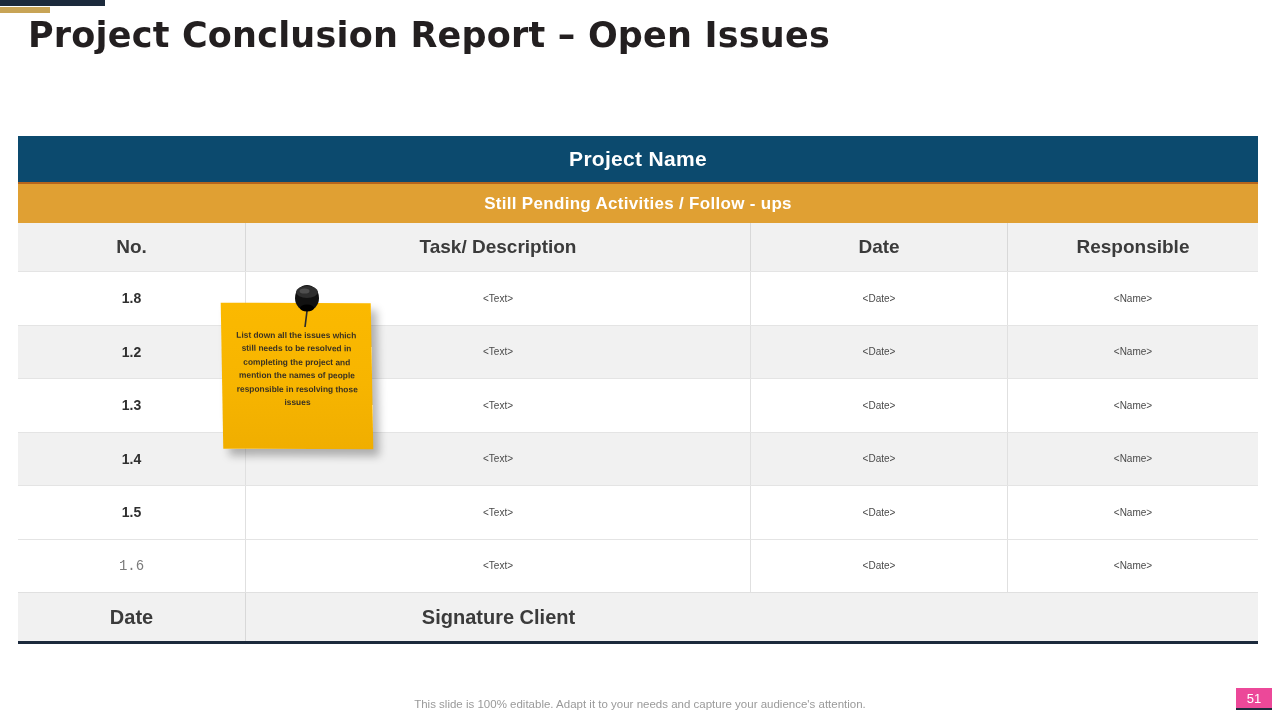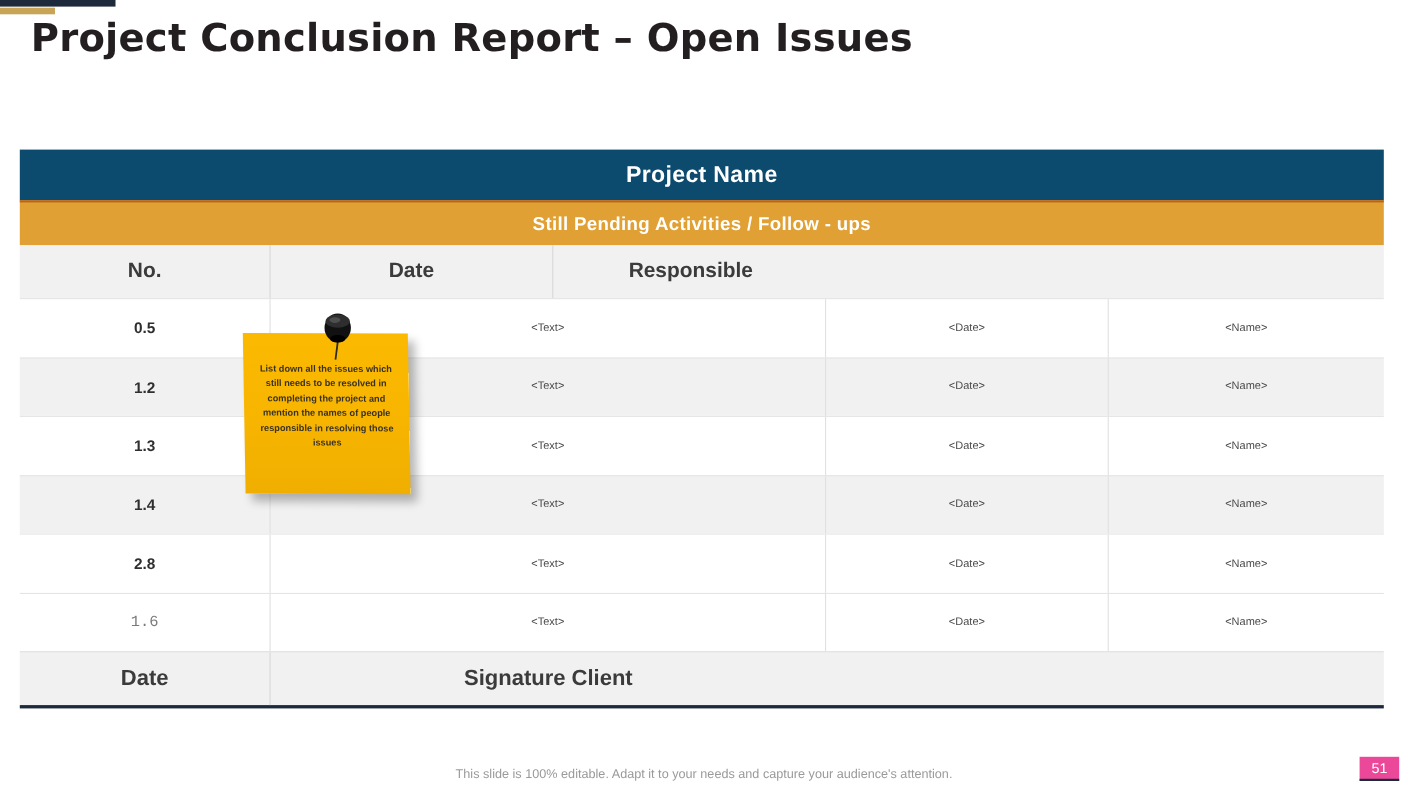--- a/index.html
+++ b/index.html
@@ -207,26 +207,27 @@
   <div class="page-title">Project Conclusion Report – Open Issues</div>
 
   <div class="table-wrap">
 
     <div class="band-project">Project Name</div>
 
     <div class="band-pending">Still Pending Activities / Follow - ups</div>
 
     <div class="t-row hdr-row">
       <div class="hdr-cell c1">No.</div>
+      <div class="hdr-cell c2">Task/ Description</div>
       <div class="hdr-cell c3">Date</div>
       <div class="hdr-cell c4">Responsible</div>
     </div>
 
     <div class="t-row data-row">
-      <div class="data-cell no c1">0.5</div>
+      <div class="data-cell no c1">1.8</div>
       <div class="data-cell c2">&lt;Text&gt;</div>
       <div class="data-cell c3">&lt;Date&gt;</div>
       <div class="data-cell c4">&lt;Name&gt;</div>
     </div>
 
     <div class="t-row data-row alt">
       <div class="data-cell no c1">1.2</div>
       <div class="data-cell c2">&lt;Text&gt;</div>
       <div class="data-cell c3">&lt;Date&gt;</div>
       <div class="data-cell c4">&lt;Name&gt;</div>
@@ -240,21 +241,21 @@
     </div>
 
     <div class="t-row data-row alt">
       <div class="data-cell no c1">1.4</div>
       <div class="data-cell c2">&lt;Text&gt;</div>
       <div class="data-cell c3">&lt;Date&gt;</div>
       <div class="data-cell c4">&lt;Name&gt;</div>
     </div>
 
     <div class="t-row data-row">
-      <div class="data-cell no c1">2.8</div>
+      <div class="data-cell no c1">1.5</div>
       <div class="data-cell c2">&lt;Text&gt;</div>
       <div class="data-cell c3">&lt;Date&gt;</div>
       <div class="data-cell c4">&lt;Name&gt;</div>
     </div>
 
     <div class="t-row data-row">
       <div class="data-cell no light c1">1.6</div>
       <div class="data-cell c2">&lt;Text&gt;</div>
       <div class="data-cell c3">&lt;Date&gt;</div>
       <div class="data-cell c4">&lt;Name&gt;</div>

